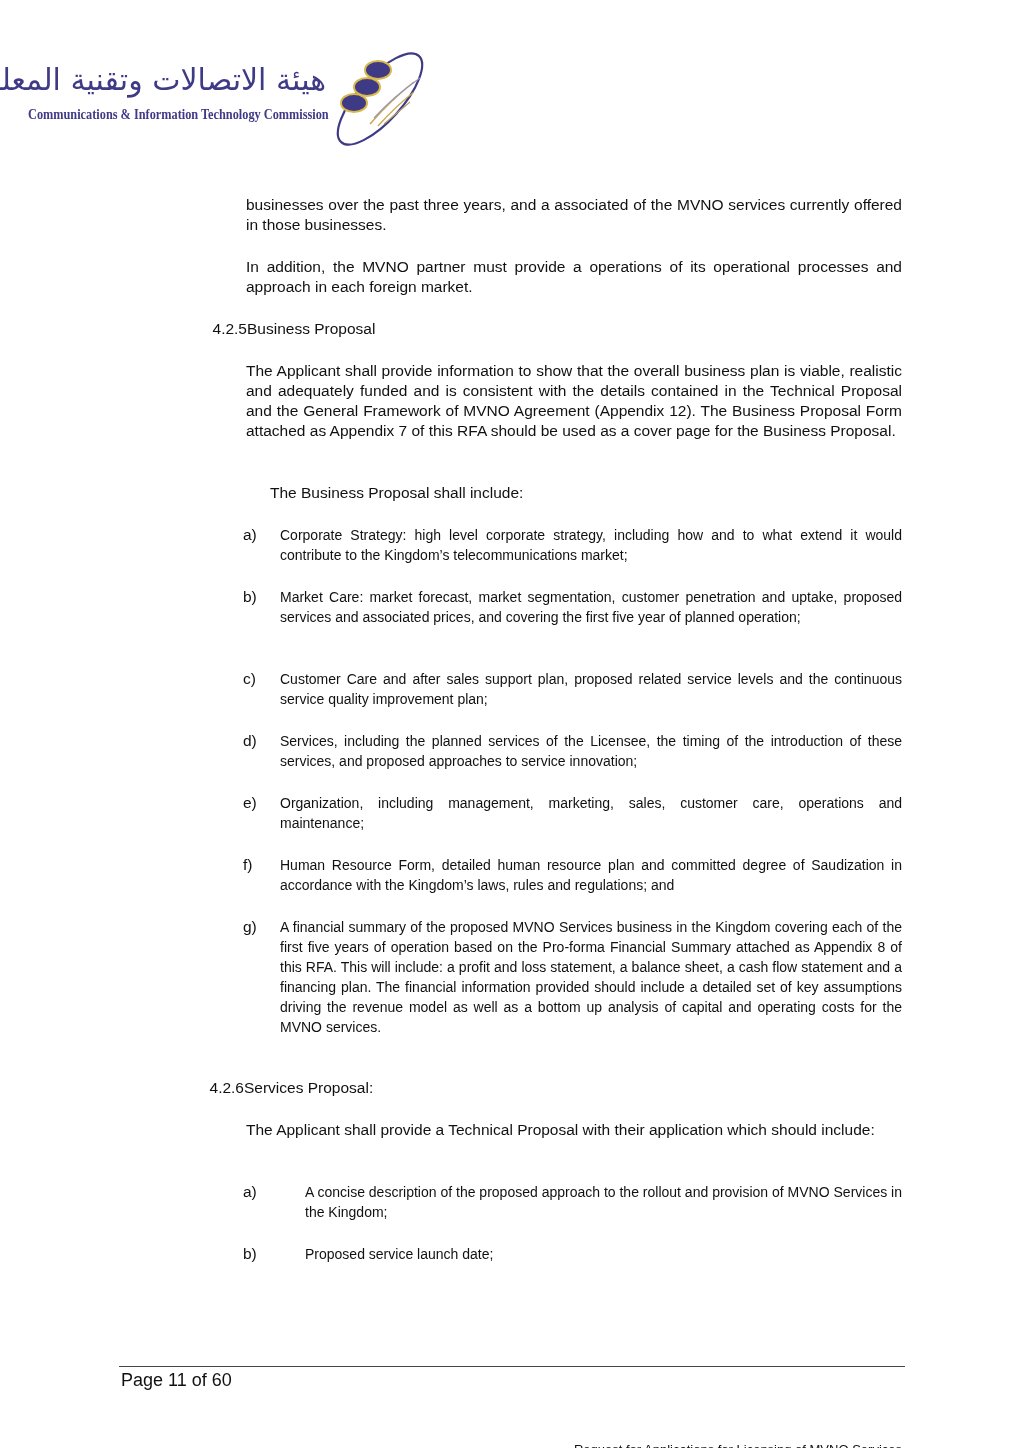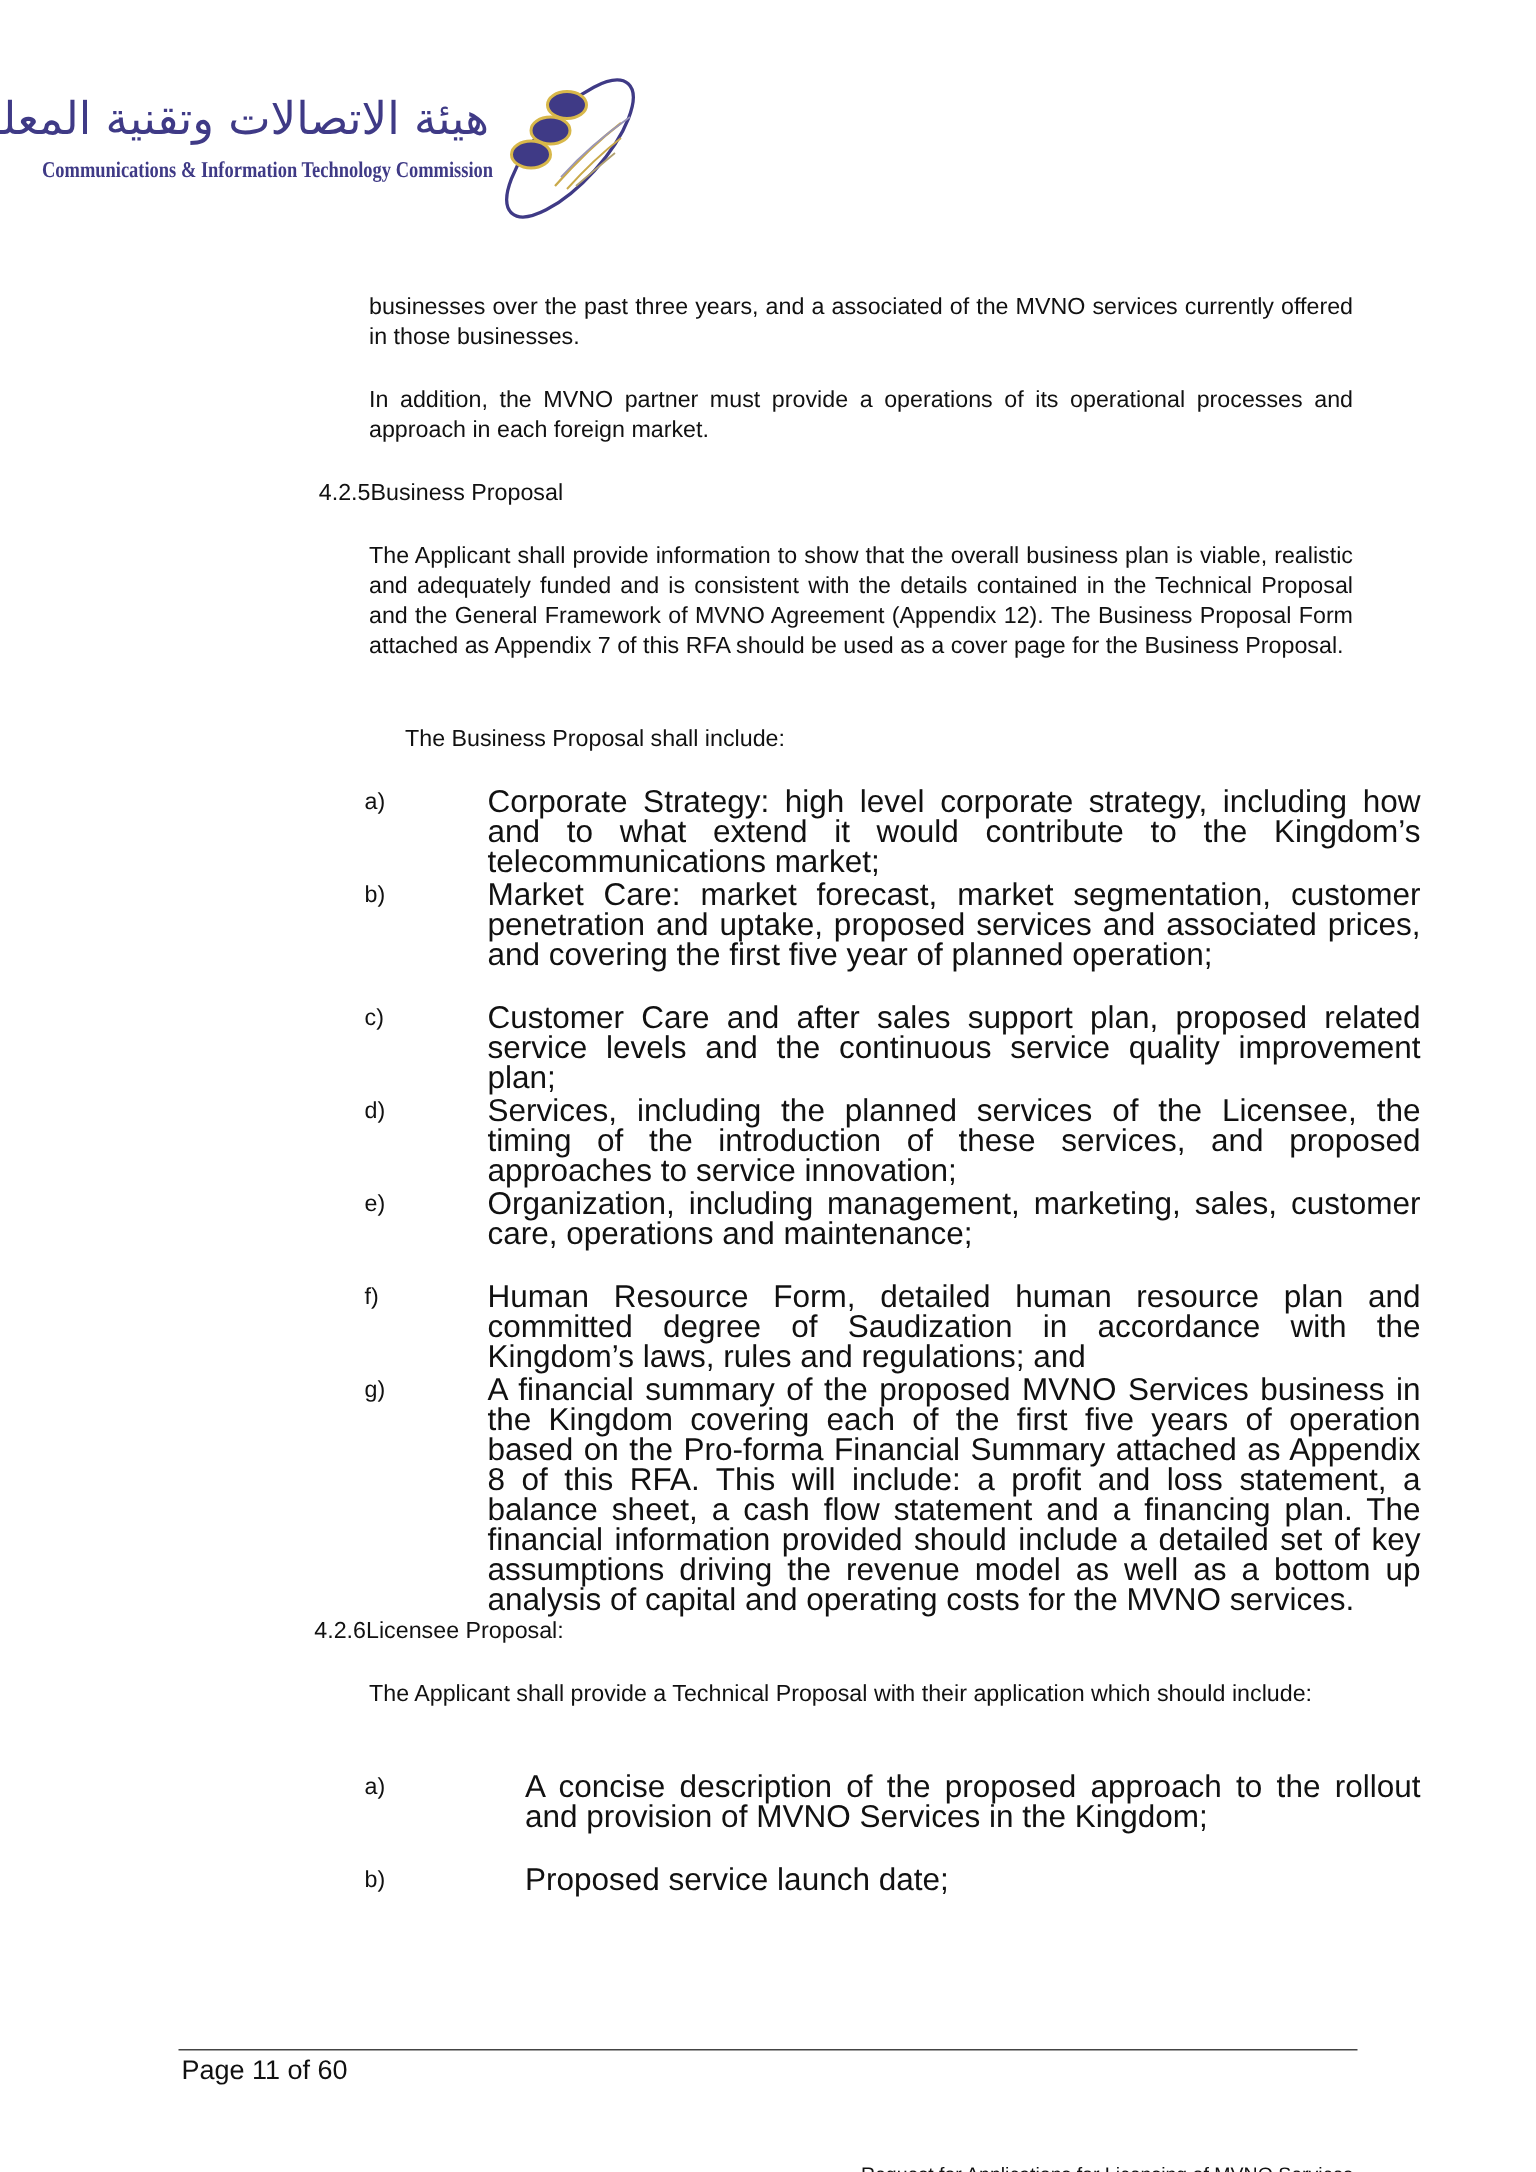--- a/index.html
+++ b/index.html
@@ -19,21 +19,21 @@
       color: #3f3a86; transform: scaleX(0.82); transform-origin: left top; white-space: nowrap;
     }
     .logo-emblem { position: absolute; left: 300px; top: 2px; width: 110px; height: 110px; }
 
     .text { position: absolute; font-size: 15.5px; line-height: 20px; }
     .para { left: 246px; width: 656px; text-align: justify; }
     .heading { left: 184px; font-size: 15.5px; white-space: nowrap; text-align: right; }
     .heading .num { display: inline-block; width: 63px; }
     .item { position: absolute; left: 243px; width: 660px; }
     .item .lbl { position: absolute; left: 0; top: 0; font-size: 15.5px; line-height: 20px; }
-    .item .body { position: absolute; left: 37px; width: 622px; font-size: 21px; line-height: 20px; text-align: justify; margin-left: 45px; }
+    .item .body { position: absolute; left: 37px; width: 622px; font-size: 14px; line-height: 20px; text-align: justify; }
     .item.wide .body { left: 62px; width: 597px; }
 
     .footer-rule { position: absolute; left: 119px; top: 1366px; width: 786px; height: 1px; background: #444; }
     .footer-left { position: absolute; left: 121px; top: 1370px; font-size: 18px; }
     .footer-right { position: absolute; right: 122px; top: 1442px; font-size: 13px; }
   </style>
 </head>
 <body>
 
 <div class="logo">
@@ -83,21 +83,21 @@
 <div class="item" style="top:855px;">
   <span class="lbl">f)</span>
   <div class="body">Human Resource Form, detailed human resource plan and committed degree of Saudization in accordance with the Kingdom’s laws, rules and regulations; and</div>
 </div>
 <div class="item" style="top:917px;">
   <span class="lbl">g)</span>
   <div class="body">A financial summary of the proposed MVNO Services business in the Kingdom covering each of the first five years of operation based on the Pro-forma Financial Summary attached as Appendix 8 of this RFA.  This will include: a profit and loss statement, a balance sheet, a cash flow statement and a financing plan. The financial information provided should include a detailed set of key assumptions driving the revenue model as well as a bottom up analysis of capital and operating costs for the MVNO services.</div>
 </div>
 
 <div class="text heading" style="top:1078px;">
-  <span class="num" style="width:60px;">4.2.6</span><span>Licensee Proposal:</span>
+  <span class="num" style="width:60px;">4.2.6</span><span>Services Proposal:</span>
 </div>
 <div class="text para" style="top:1120px;">The Applicant shall provide a Technical Proposal with their application which should include:</div>
 
 <div class="item wide" style="top:1182px;">
   <span class="lbl">a)</span>
   <div class="body">A concise description of the proposed approach to the rollout and provision of MVNO Services in the Kingdom;</div>
 </div>
 <div class="item wide" style="top:1244px;">
   <span class="lbl">b)</span>
   <div class="body">Proposed service launch date;</div>

